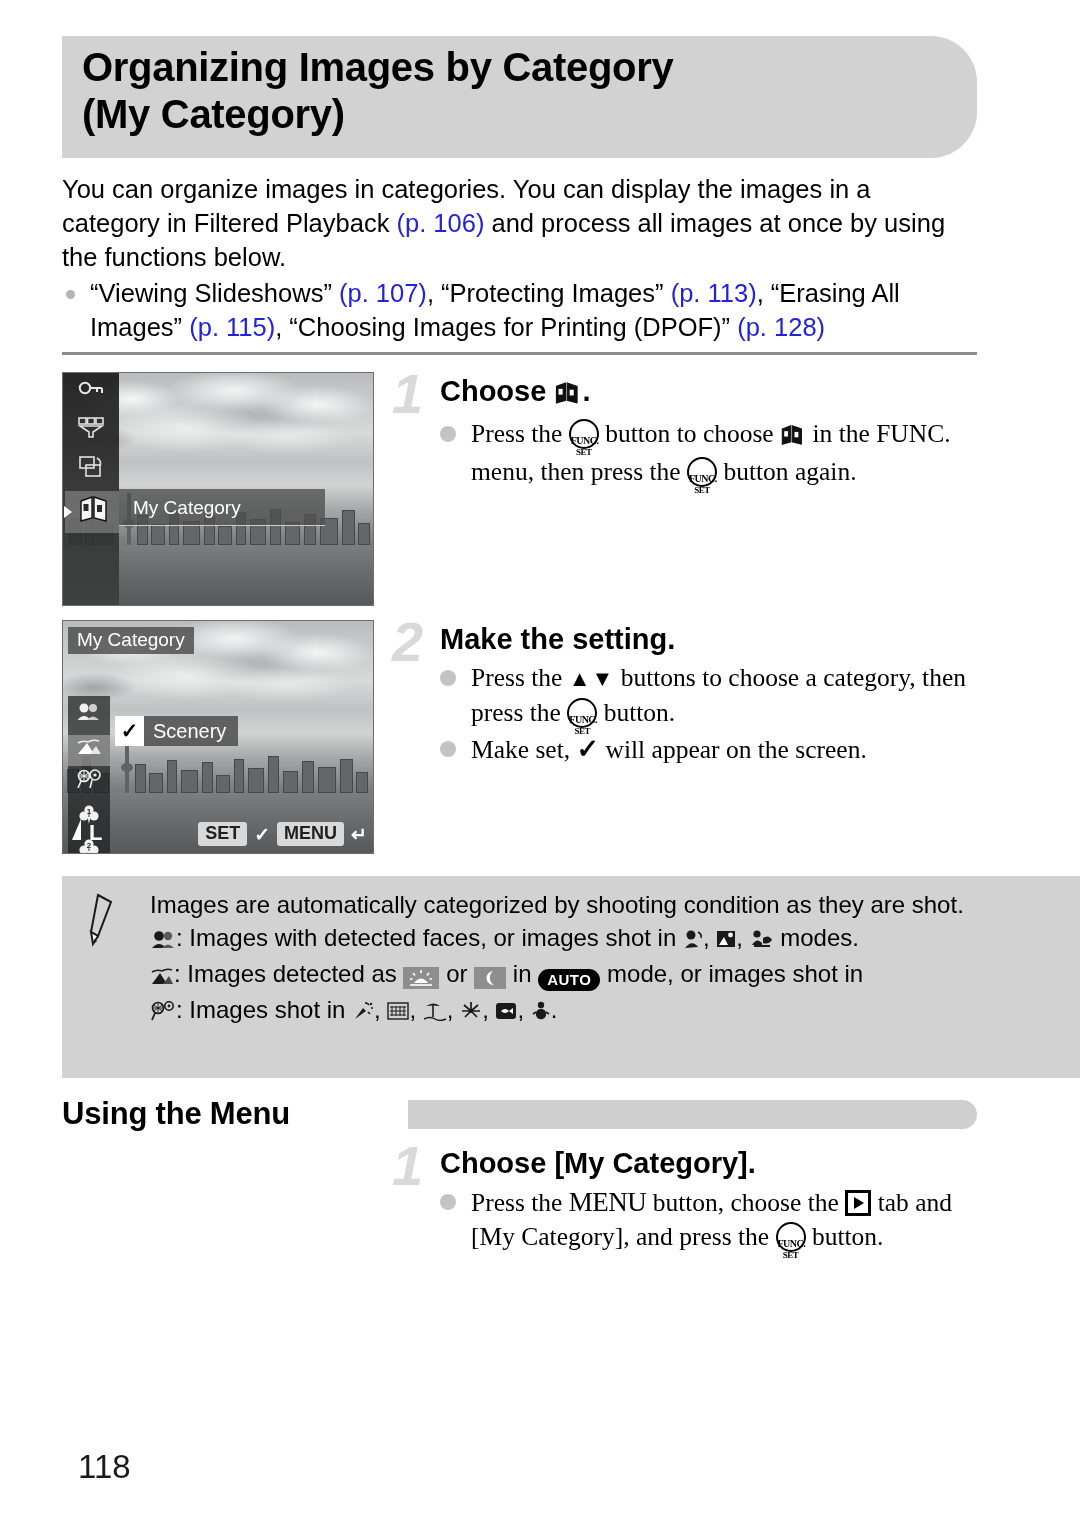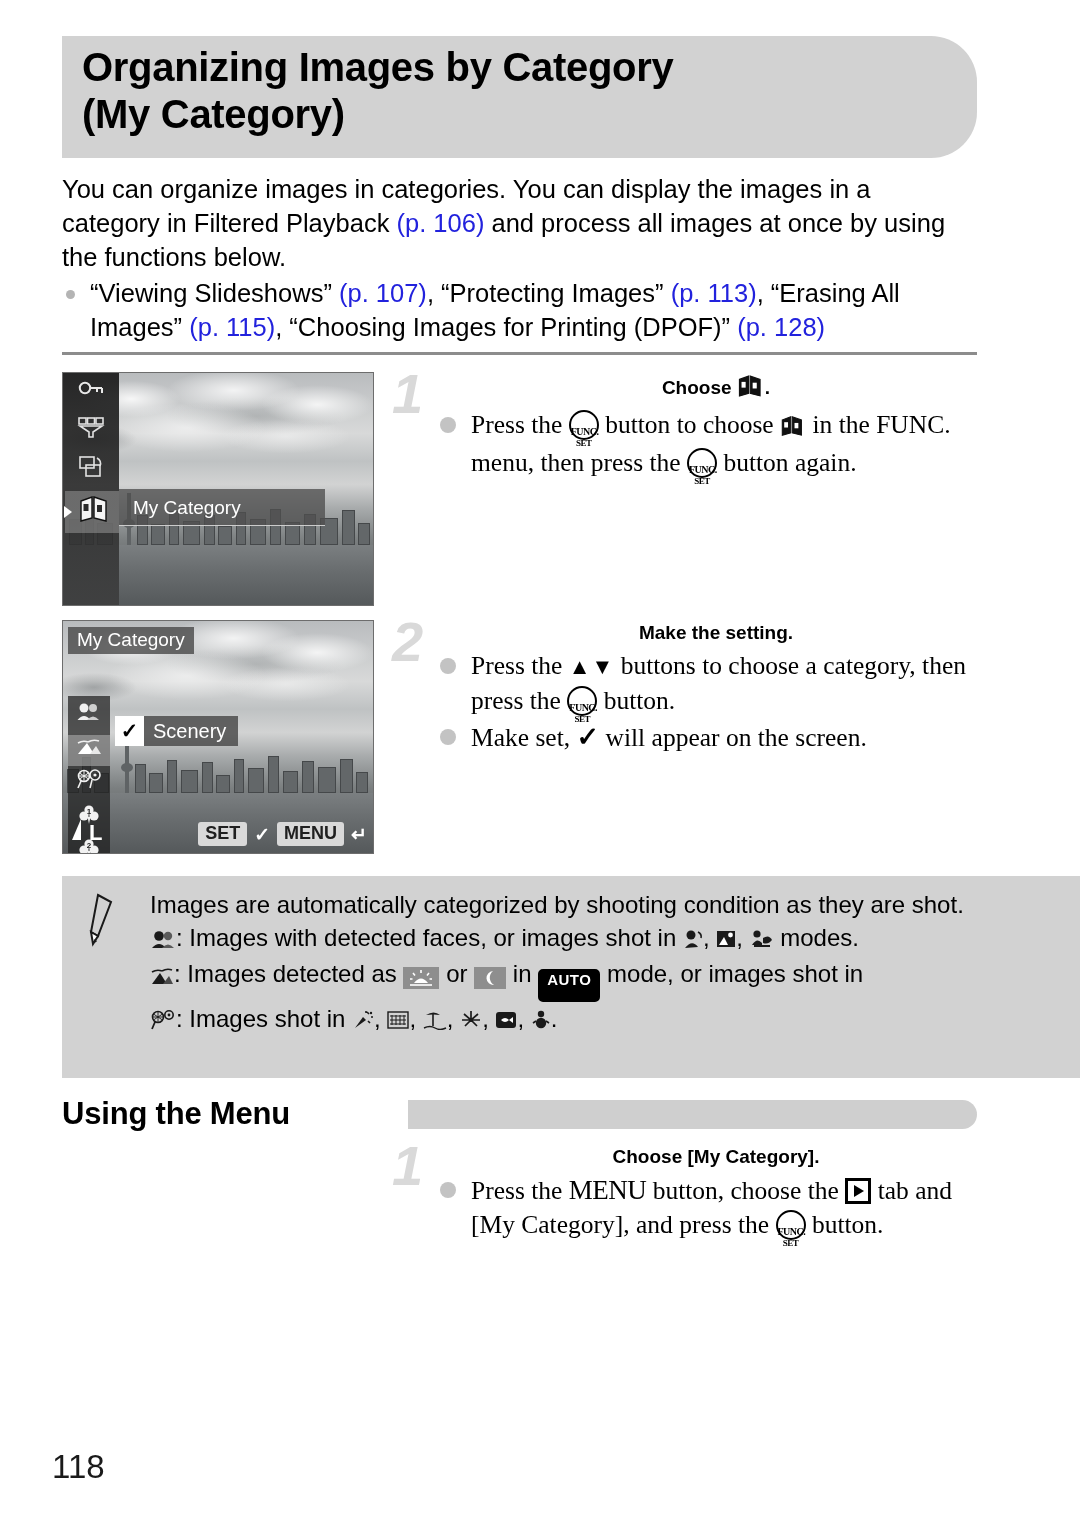--- a/index.html
+++ b/index.html
@@ -295,24 +295,23 @@
     top: -8px;
     font-size: 56px;
     font-weight: bold;
     font-style: italic;
     color: #d9d9d9;
     line-height: 1;
     user-select: none;
   }
   .step-title {
     margin-left: 48px;
-    font-size: 19px;
+    font-size: 29px;
     font-weight: bold;
     line-height: 1.2;
-    text-align: center;
   }
   .step-body {
     margin-left: 48px;
     margin-top: 4px;
     font-size: 25.5px;
     line-height: 34px;
     font-family: Liberation Serif, serif;
   }
   .step-bullet {
     position: relative;
@@ -389,26 +388,26 @@
     font-size: 22px;
     letter-spacing: 1px;
   }
   .checkmark {
     font-size: 27px;
     font-weight: bold;
   }
   .autobadge {
     display: inline-block;
     border: 2.5px solid #000;
-    border-radius: 5px;
+    border-radius: 11px;
     background: #000;
     color: #fff;
     font-size: 15px;
     font-weight: bold;
-    padding: 1px 7px 11px;
+    padding: 1px 7px 0;
     letter-spacing: 0.5px;
     vertical-align: -3px;
     line-height: 1.1;
   }
   .chipdark {
     display: inline-block;
     background: #8e8e8e;
     padding: 2px 5px;
     vertical-align: -5px;
     line-height: 0;
@@ -456,21 +455,21 @@
     top: 1100px;
     width: 569px;
     height: 29px;
     background: #cfcfcf;
     border-radius: 0 15px 15px 0;
   }
 
   
   .page-number {
     position: absolute;
-    left: 52px;
+    left: 78px;
     top: 1448px;
     font-size: 33px;
     color: #1a1a1a;
   }
 </style>
 </head>
 <body>
 
 <div class="header-banner"></div>
 <div class="header-title">

